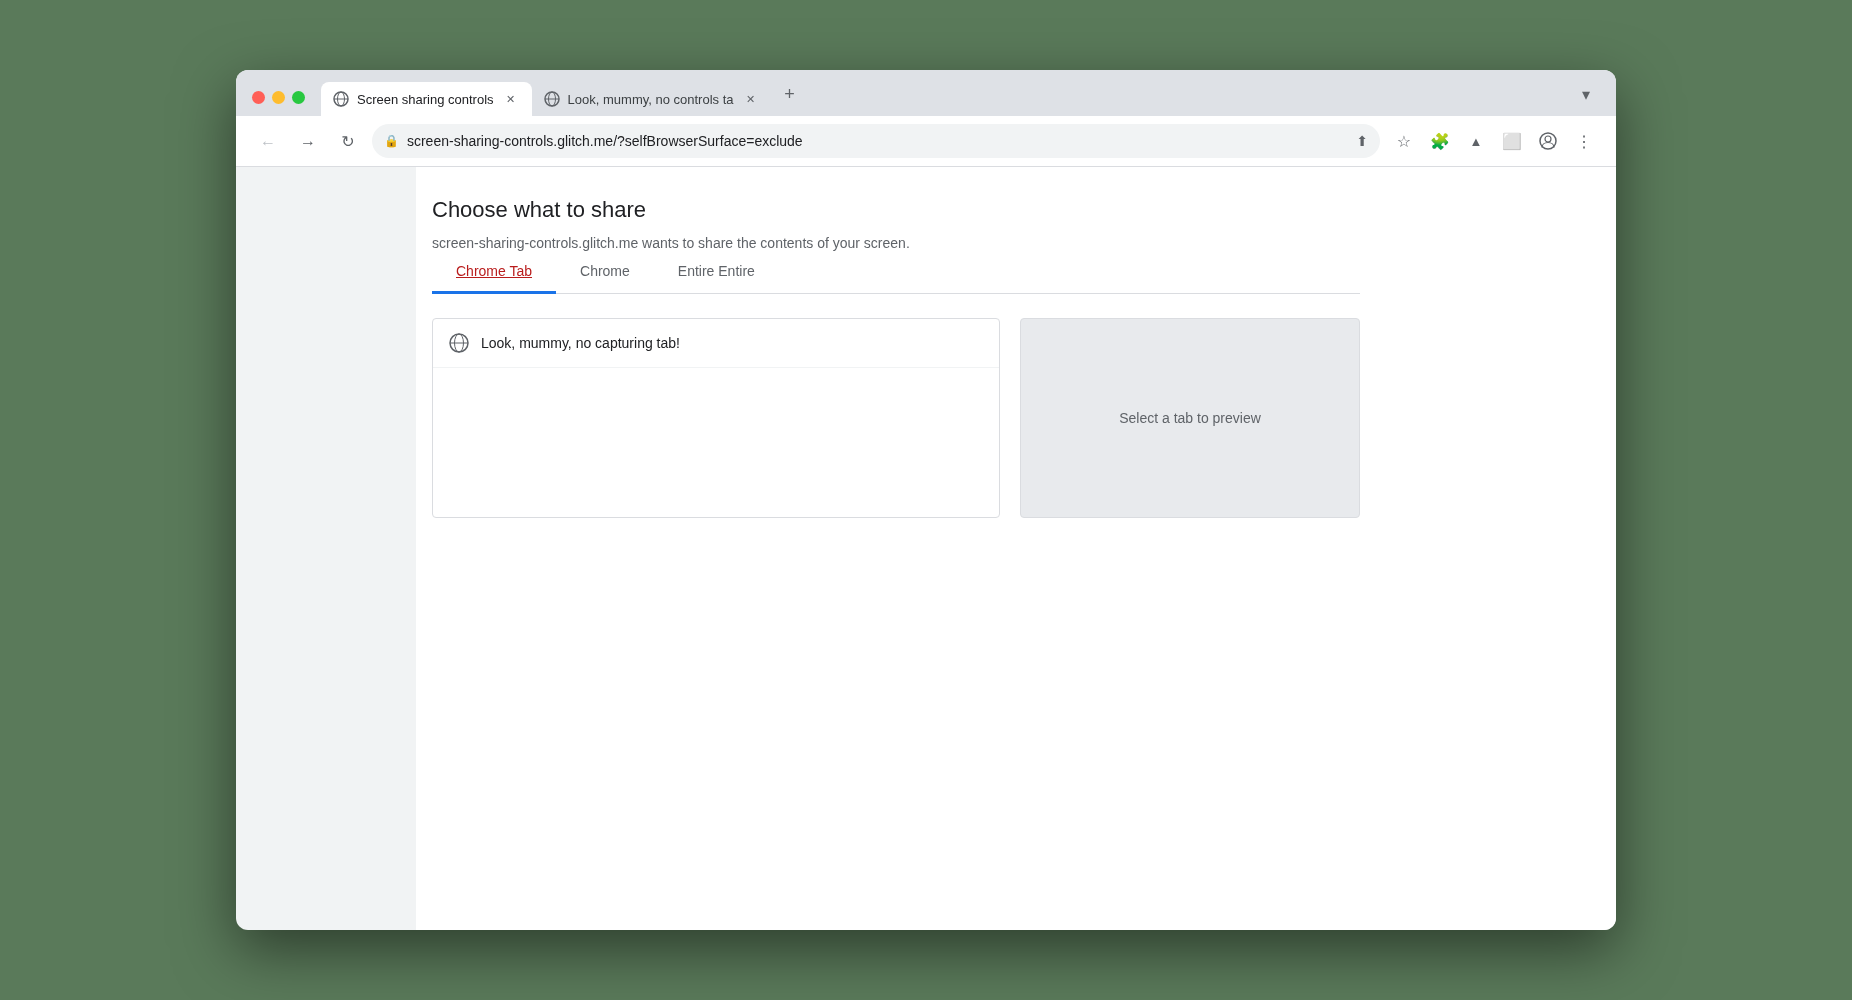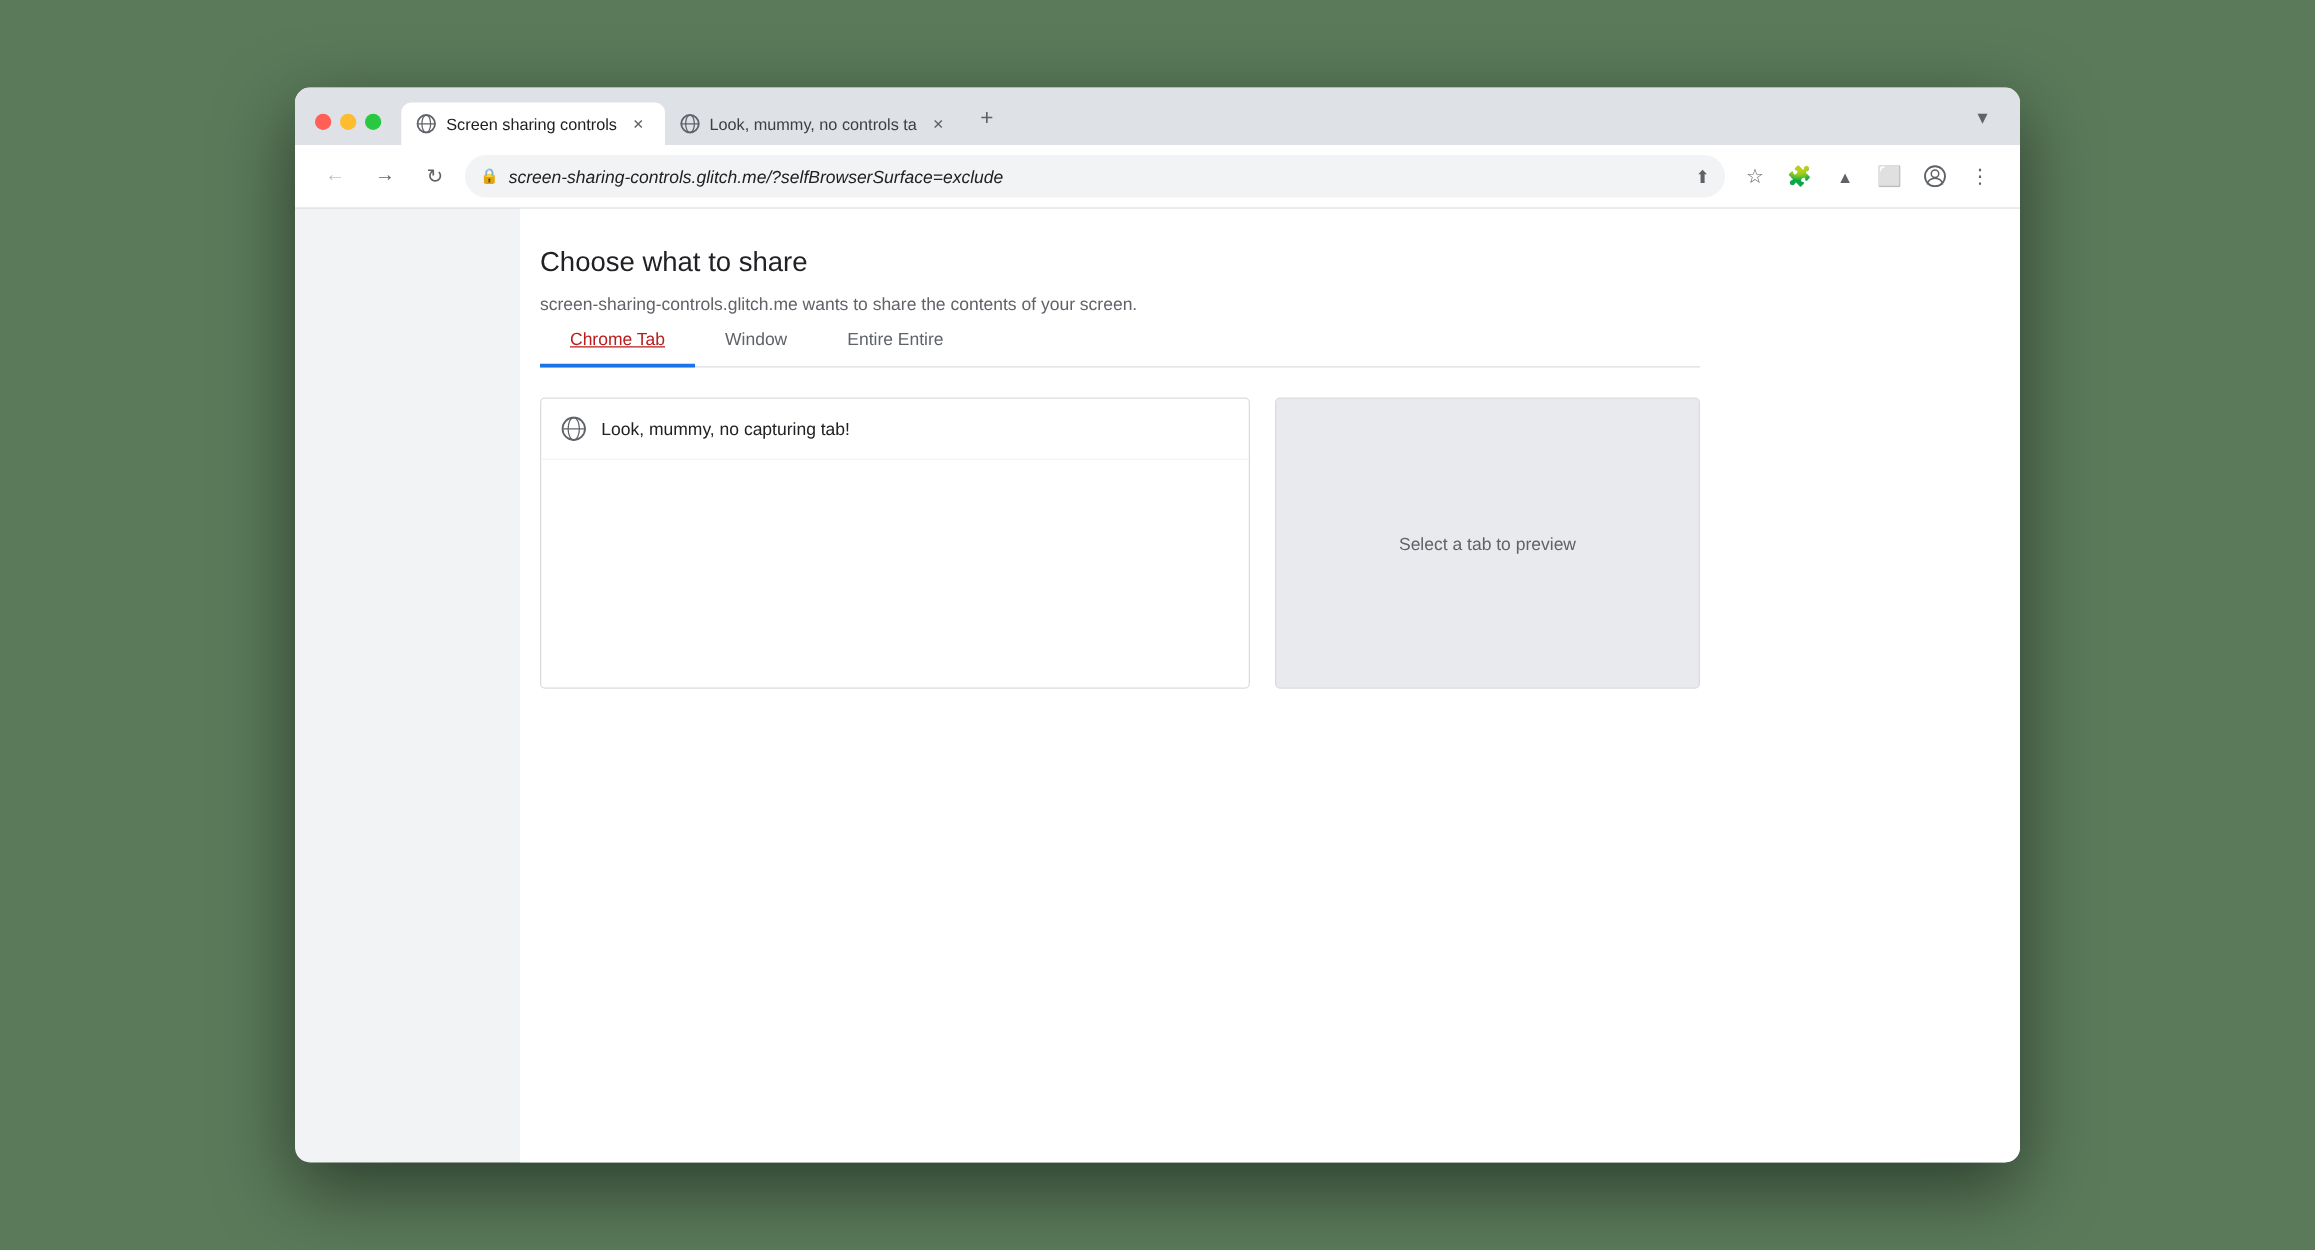--- a/index.html
+++ b/index.html
@@ -166,21 +166,20 @@
       color: #202124;
     }
 
     .url-lock {
       color: #5f6368;
       font-size: 12px;
     }
 
     .url-text {
       flex: 1;
-      font-style: italic;
     }
 
     .url-share-btn {
       color: #5f6368;
       font-size: 14px;
     }
 
     .toolbar-icons {
       display: flex;
       gap: 4px;
@@ -284,21 +283,21 @@
 
     .preview-pane {
       width: 340px;
       flex-shrink: 0;
       border: 1px solid #dadce0;
       border-radius: 4px;
       background: #e8eaed;
       display: flex;
       align-items: center;
       justify-content: center;
-      height: 233px;
+      height: 200px;
     }
 
     .preview-text {
       font-size: 14px;
       color: #5f6368;
     }
   </style>
 </head>
 <body>
 
@@ -365,21 +364,21 @@
     </div>
   </div>
 
   <div class="page-content">
     <div class="dialog-container">
       <h1 class="dialog-title">Choose what to share</h1>
       <p class="dialog-subtitle">screen-sharing-controls.glitch.me wants to share the contents of your screen.</p>
 
       <div class="share-tabs">
         <div class="share-tab active">Chrome Tab</div>
-        <div class="share-tab">Window</div>
+        <div class="share-tab">Chrome</div>
         <div class="share-tab">Entire Entire</div>
       </div>
 
       <div class="share-content">
 
         <div class="tabs-list">
           <div class="tab-item">
             <span class="tab-item-favicon">
               <svg width="20" height="20" viewBox="0 0 20 20" fill="none">
                 <circle cx="10" cy="10" r="9" stroke="#5f6368" stroke-width="1.5" fill="none"></circle>

